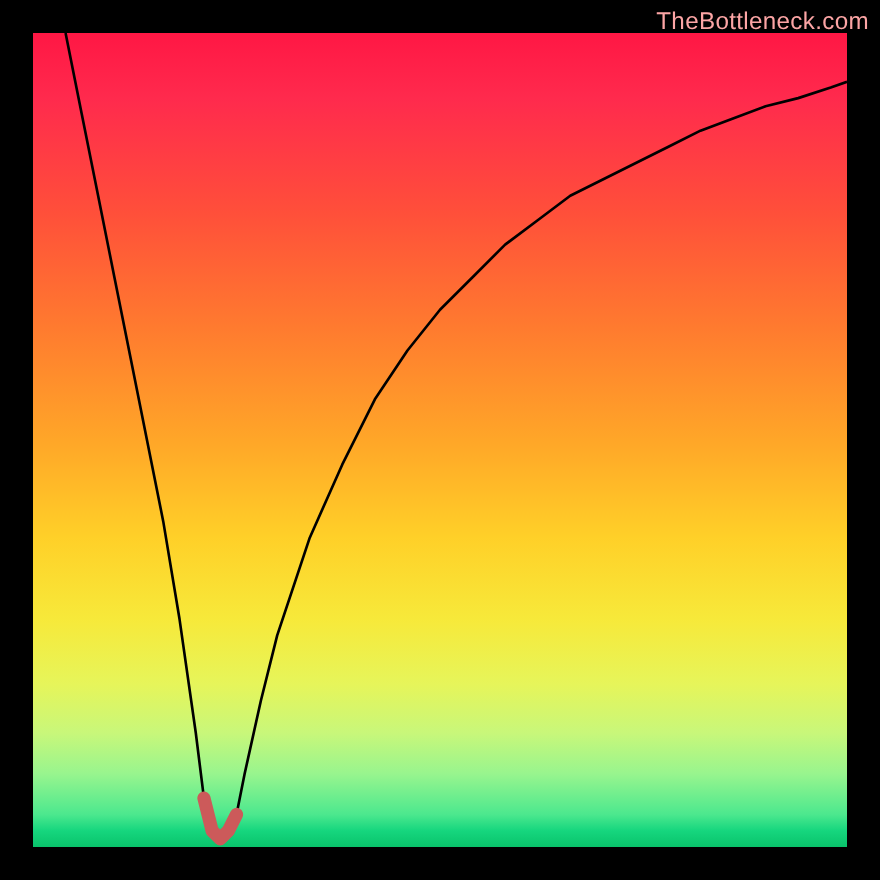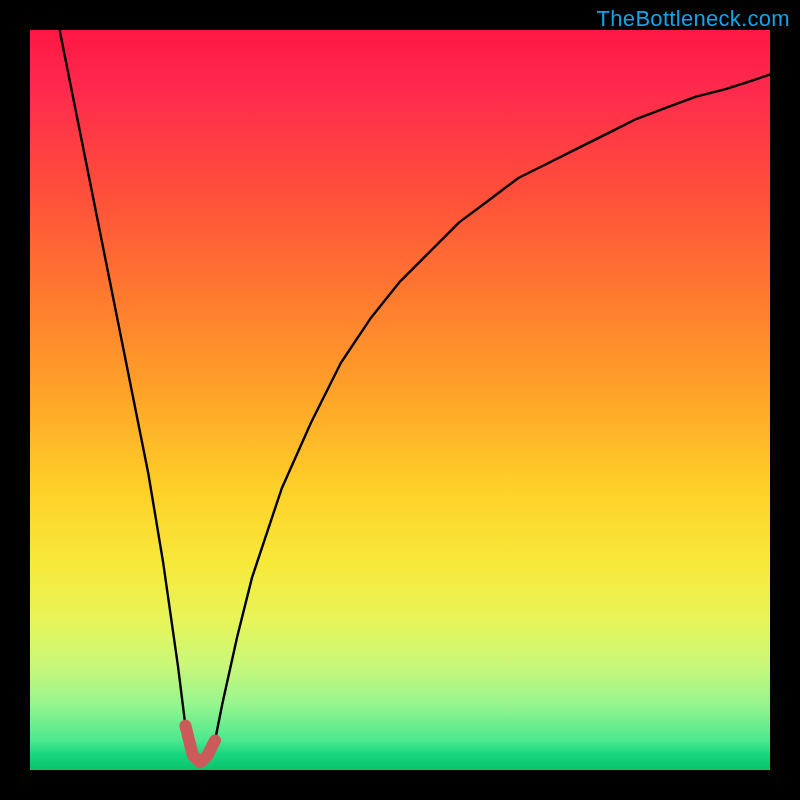--- a/index.html
+++ b/index.html
@@ -44,21 +44,21 @@
   }
   .plot-svg {
     position: absolute;
     left: 0;
     top: 0;
   }
   .watermark {
     position: absolute;
     top: 6px;
     right: 10px;
-    color: #0ea5e9;
+    color: #fca5a5;
     font-size: 22px;
     letter-spacing: 0.3px;
     user-select: none;
   }
 </style>
 </head>
 <body>
 
 <div class="frame">
 

